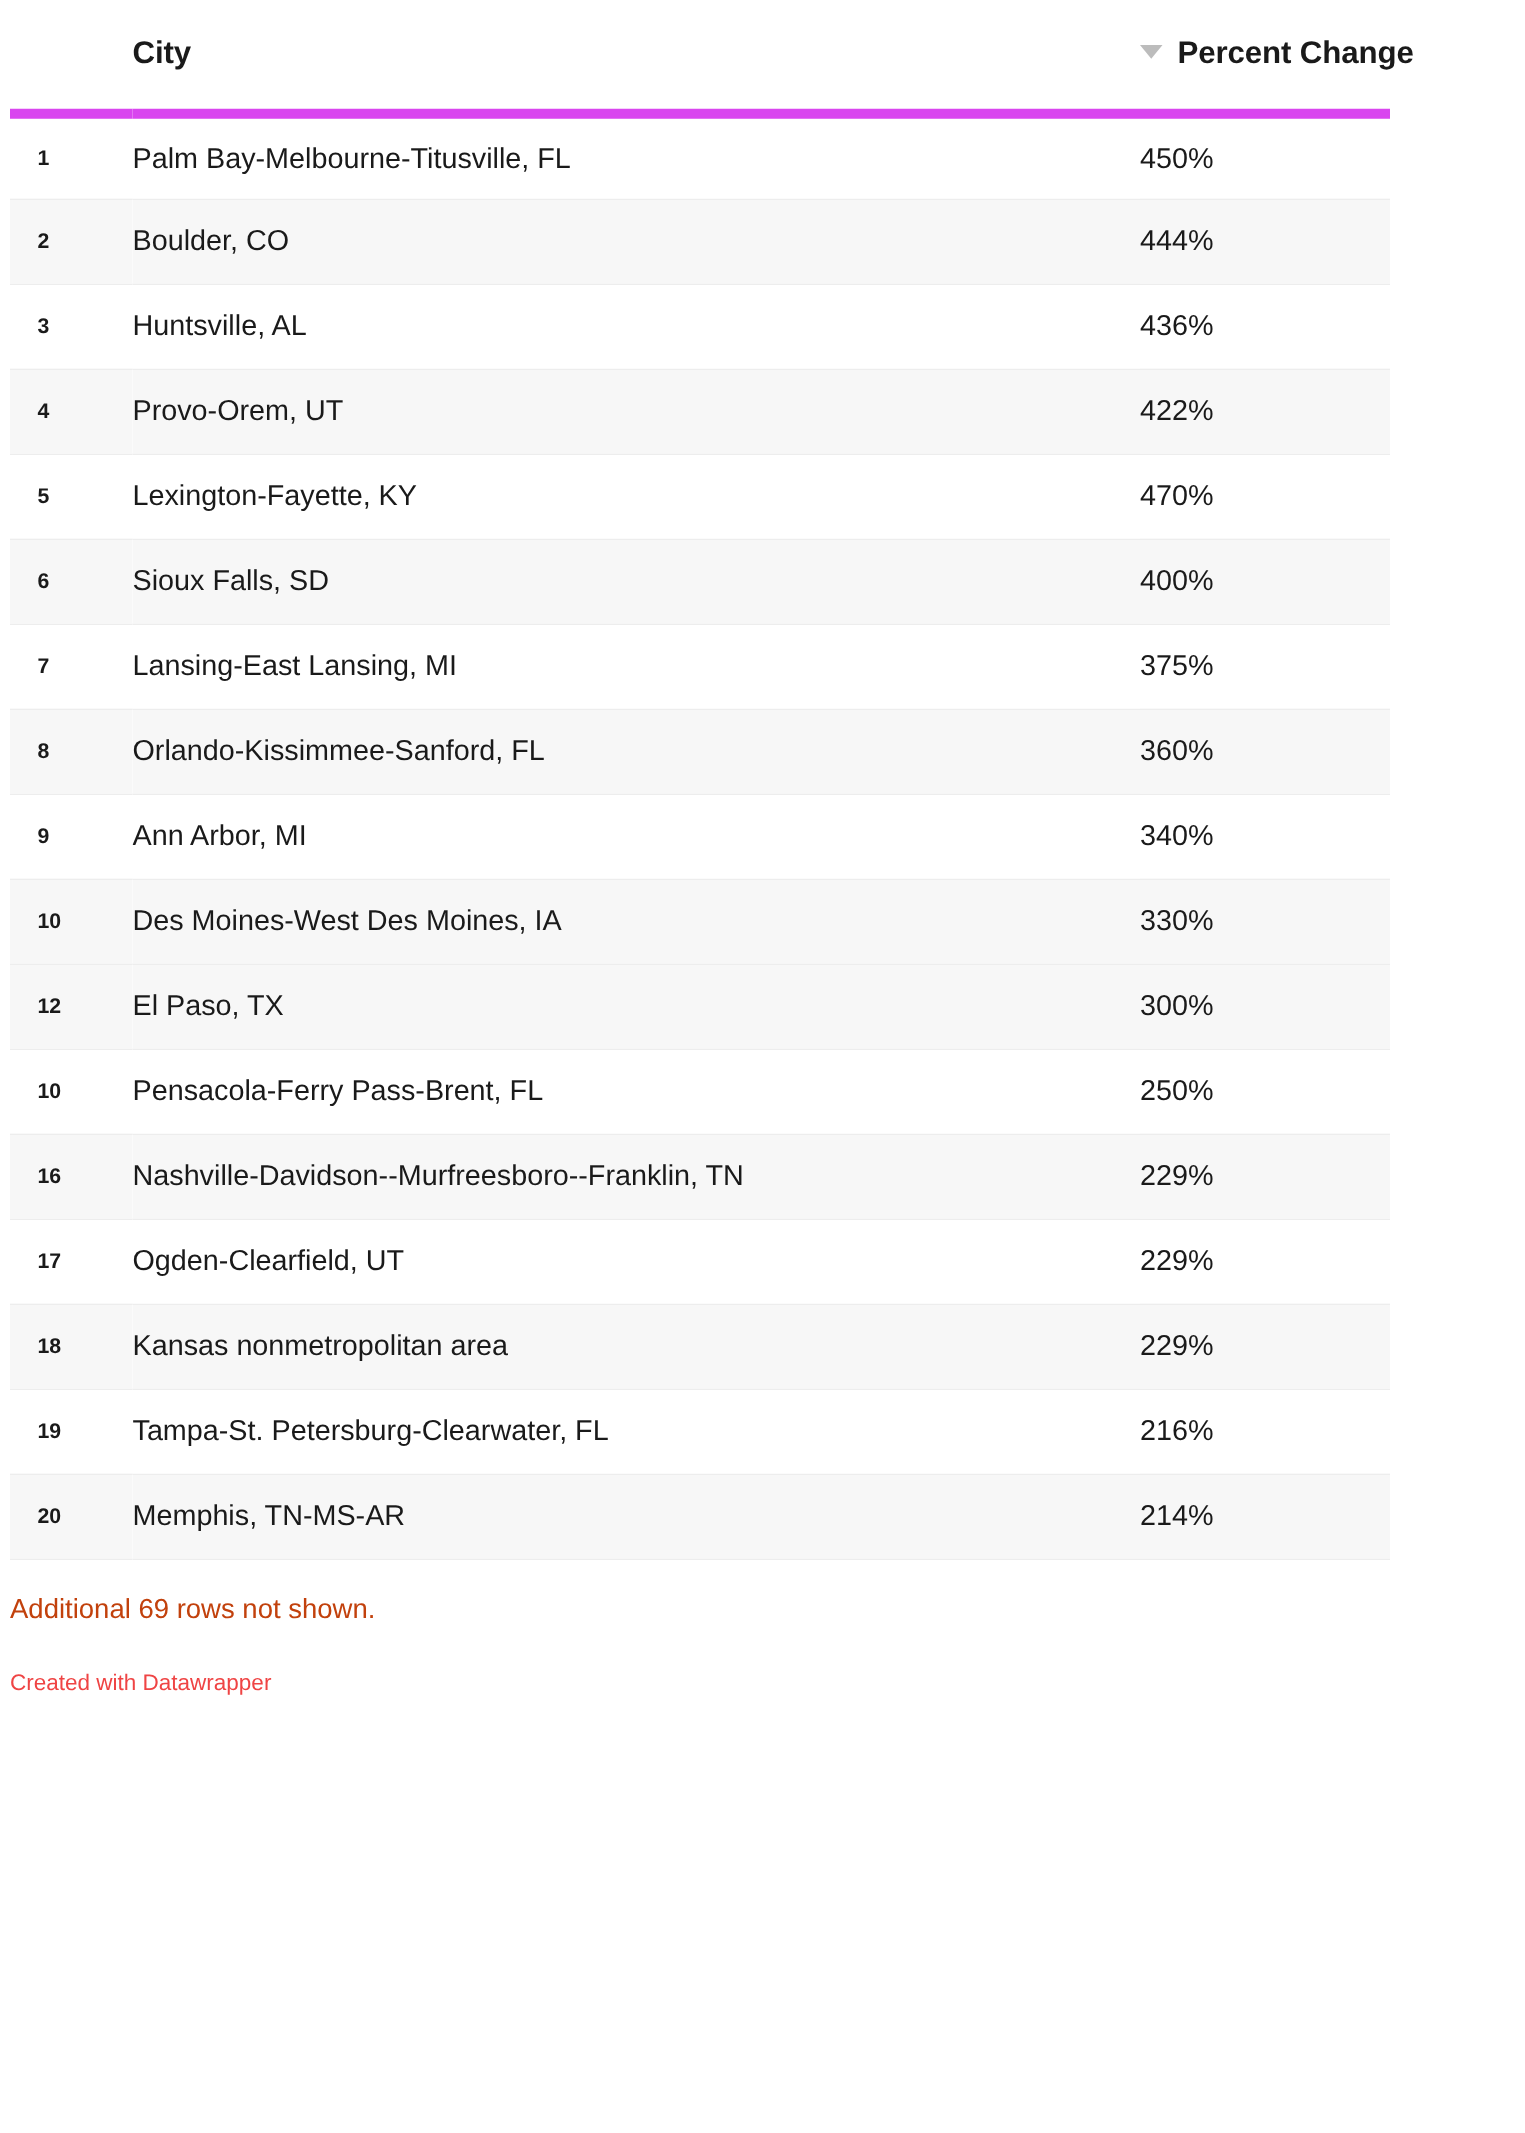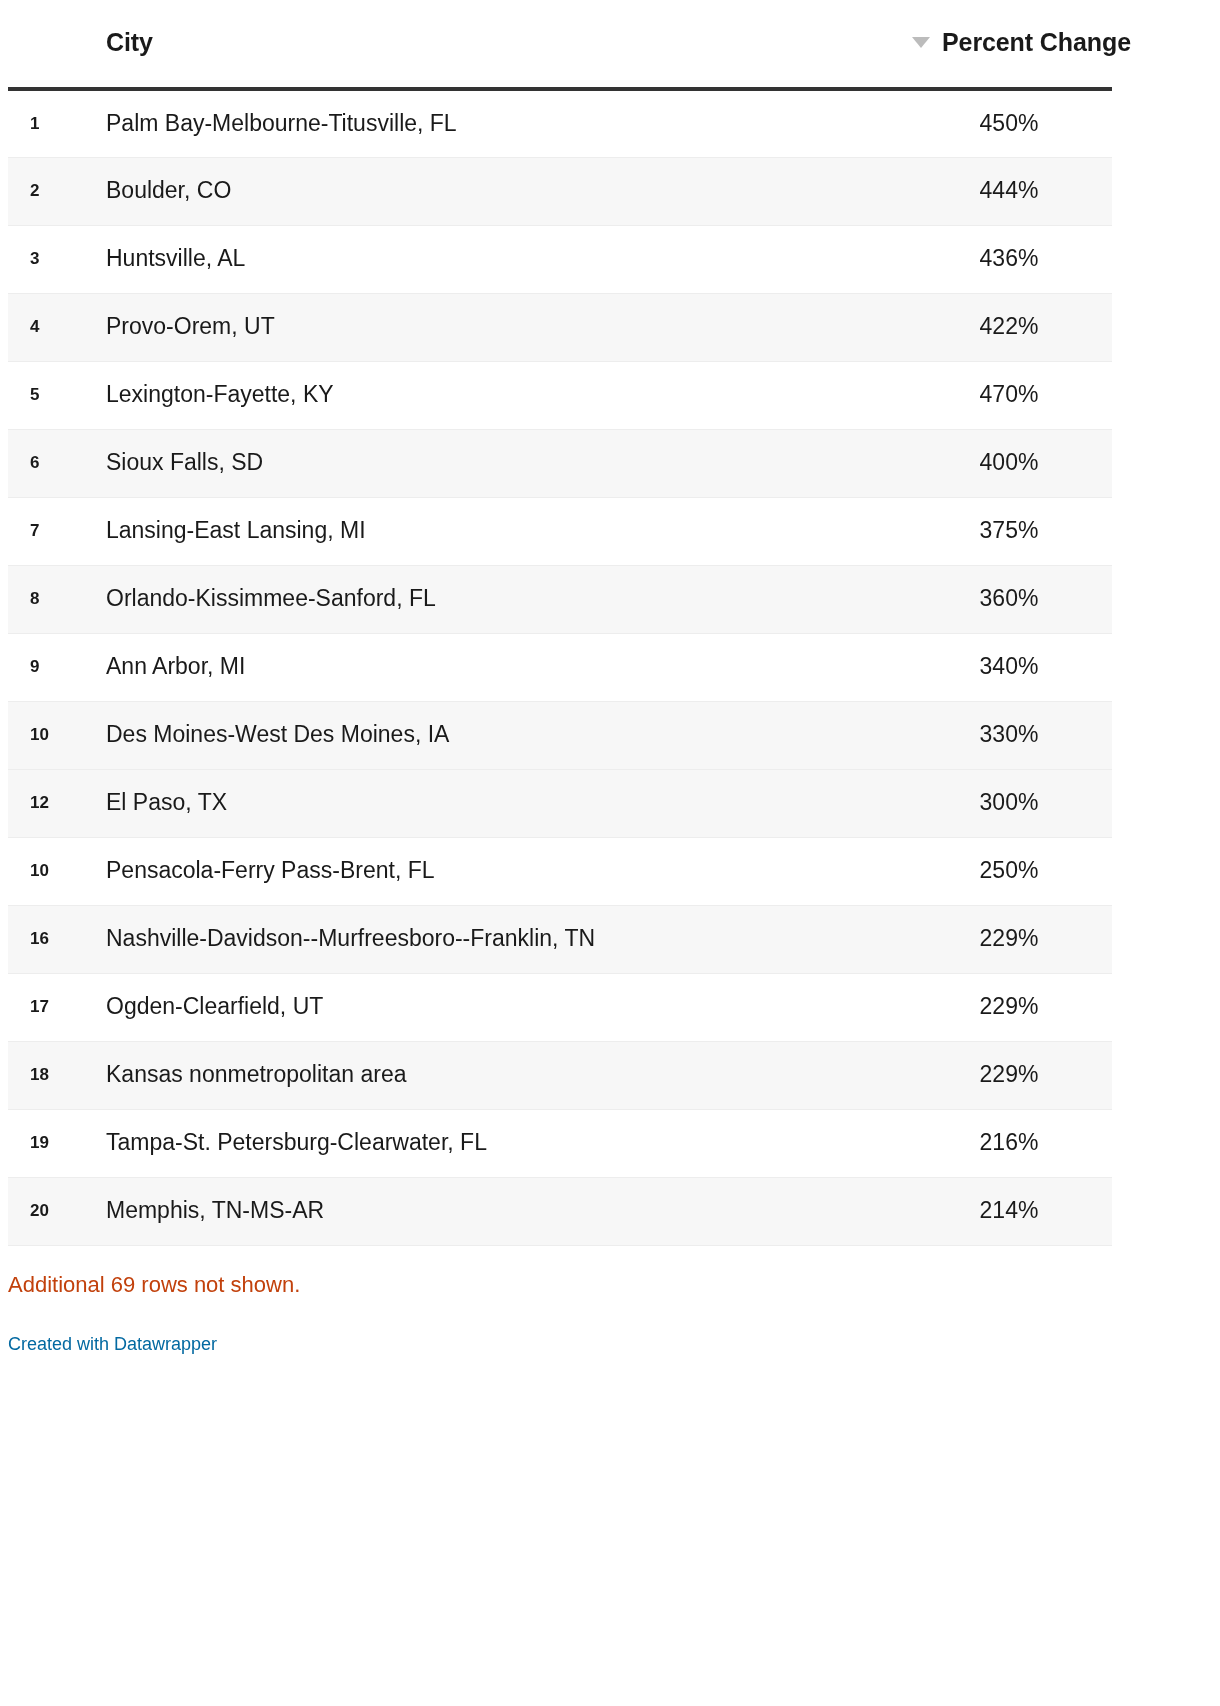--- a/index.html
+++ b/index.html
@@ -57,21 +57,21 @@
     height: 0;
     border-left: 9px solid transparent;
     border-right: 9px solid transparent;
     border-top: 11px solid #bcbcbc;
     vertical-align: middle;
     margin-right: 12px;
     position: relative;
     top: -2px;
   }
   thead tr {
-    border-bottom: 4px solid #d946ef;
+    border-bottom: 8px solid #d946ef;
   }
   thead th {
     border-bottom: 4px solid #333333;
   }
 
   
   tbody tr {
     height: 68px;
   }
   tbody tr.even-row {
@@ -102,39 +102,39 @@
     box-sizing: border-box;
   }
   td.col-city {
     text-align: left;
     padding-left: 0;
     white-space: nowrap;
     overflow: hidden;
   }
   td.col-pct {
     width: 200px;
-    text-align: center;
+    text-align: left;
     padding-right: 6px;
     white-space: nowrap;
     box-sizing: border-box;
   }
 
   
   .note {
     margin: 0;
     padding: 26px 0 0 8px;
     font-size: 22px;
     color: #c2410c;
     font-weight: 400;
   }
   .credit {
     margin: 0;
     padding: 36px 0 0 8px;
     font-size: 18px;
-    color: #0369a1;
+    color: #ef4444;
     font-weight: 400;
   }
 </style>
 </head>
 <body>
 
 <div class="table-wrap">
 
   <table class="dw-table">
     <colgroup>

